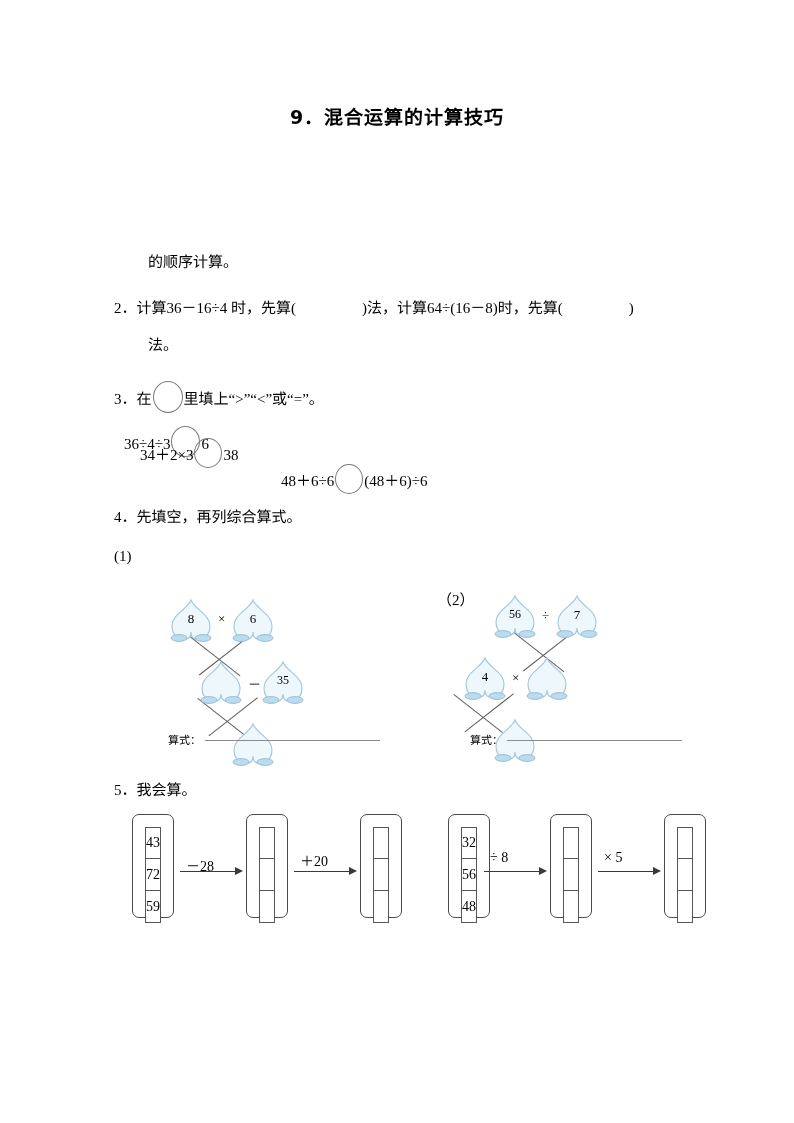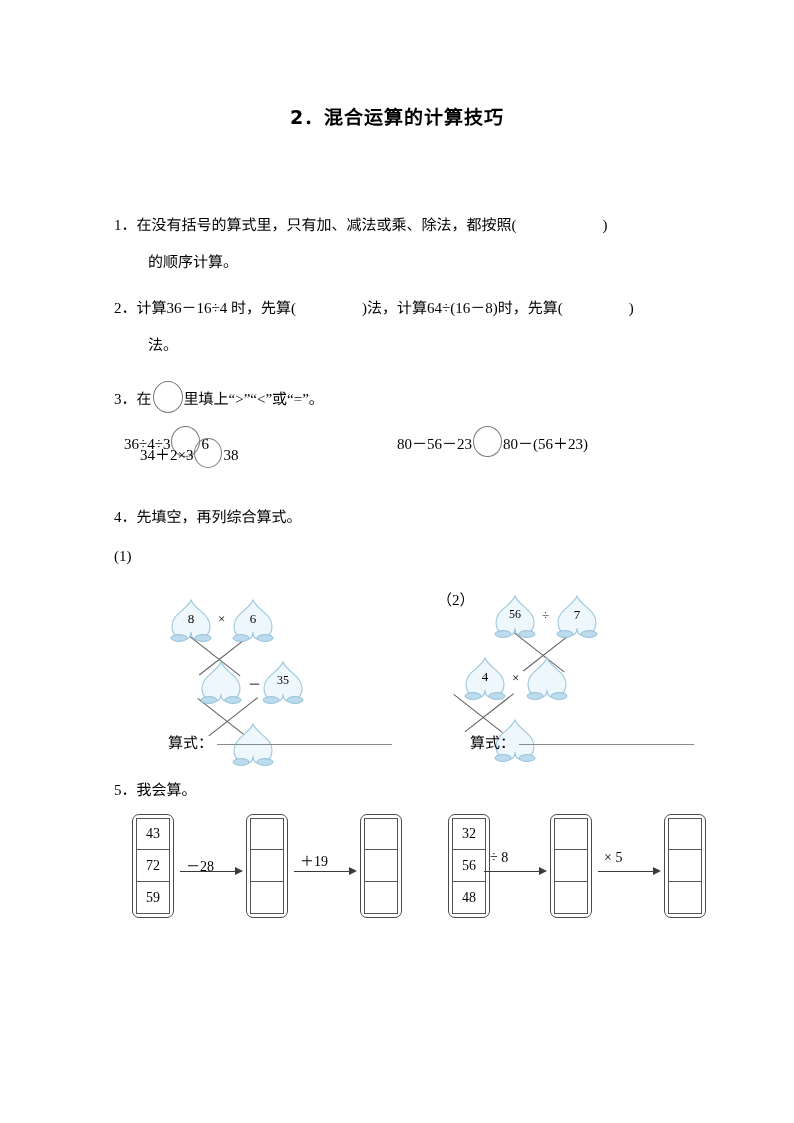--- a/index.html
+++ b/index.html
@@ -96,38 +96,38 @@
     z-index: 6;
   }
   .link-line {
     position: absolute;
     background: #5d5d5d;
     height: 1px;
     transform-origin: 0 0;
   }
   .suanshi {
     position: absolute;
-    font-size: 15px;
+    font-size: 11px;
     white-space: nowrap;
   }
   .suanshi .rule {
     display: inline-block;
     width: 175px;
     border-bottom: 1.6px solid #8a8a8a;
     vertical-align: 3px;
     margin-left: 4px;
   }
 
   
   .flow { position: absolute; }
   .stack {
     position: absolute;
     border: 1.2px solid #4a4a4a;
     border-radius: 7px;
-    padding: 3px;
+    padding: 12px;
     background: #fff;
     box-sizing: border-box;
     width: 42px;
     height: 104px;
   }
   .cell {
     height: 32px;
     border: 1.1px solid #555;
     box-sizing: border-box;
     display: flex;
@@ -154,49 +154,46 @@
     border-top: 4.5px solid transparent;
     border-bottom: 4.5px solid transparent;
     border-left: 8px solid #3a3a3a;
   }
 </style>
 </head>
 <body>
 
 <div class="page">
 
-  <div class="doc-title">2．混合运算的计算技巧</div>
-
-
-  <div class="q-line" style="left:114px; top:213px;">
-    <span>1．</span><span>在没有括号的算式里，只有加、减法或乘、除法，都按照(</span><span class="gap-wide"></span><span>)</span>
-  </div>
+  <div class="doc-title">9．混合运算的计算技巧</div>
+
+
   <div class="q-line" style="left:148px; top:250px;">的顺序计算。</div>
 
   <div class="q-line" style="left:114px; top:296px;">
     <span>2．</span><span>计算36－16÷4 时，先算(</span><span class="gap-med"></span><span>)法，计算64÷(16－8)时，先算(</span><span class="gap-med"></span><span>)</span>
   </div>
   <div class="q-line" style="left:148px; top:333px;">法。</div>
 
   <div class="q-line" style="left:114px; top:381px;">
     <span>3．</span><span>在</span><span class="circ"></span><span>里填上“&gt;”“&lt;”或“=”。</span>
   </div>
 
   <div class="q-line" style="left:124px; top:426px;">
     <span>36÷4÷3</span><span class="circ circ-inline"></span><span>6</span>
   </div>
 
-  <div class="q-line" style="left:397px; top:426px;">
-    <span>80－56－23</span><span class="circ circ-inline"></span><span>80－(56＋23)</span>
-  </div>
 
   <div class="q-line" style="left:140px; top:438px;">
     <span>34＋2×3</span><span class="circ circ-sm"></span><span>38</span>
   </div>
 
+  <div class="q-line" style="left:281px; top:464px;">
+    <span>48＋6÷6</span><span class="circ circ-sm"></span><span>(48＋6)÷6</span>
+  </div>
 
   <div class="q-line" style="left:114px; top:505px;">
     <span>4．</span><span>先填空，再列综合算式。</span>
   </div>
 
   <div class="q-line" style="left:114px; top:548px;">(1)</div>
 
   <div class="diagram-wrap" style="left:168px; top:598px; width:230px; height:130px;">
 
     <div class="link-line" style="left:22px; top:38px; width:64px; transform:rotate(38deg);"></div>
@@ -329,21 +326,21 @@
       <div class="arrow-head" style="left:103px; top:53px;"></div>
     </div>
 
     <div class="stack" style="left:114px; top:0px;">
       <div class="cell"></div>
       <div class="cell"></div>
       <div class="cell"></div>
     </div>
 
     <div class="arrow-group">
-      <div class="arrow-label" style="left:168px; top:36px;">＋19</div>
+      <div class="arrow-label" style="left:168px; top:36px;">＋20</div>
       <div class="arrow-line" style="left:162px; top:57px; width:56px;"></div>
       <div class="arrow-head" style="left:217px; top:53px;"></div>
     </div>
 
     <div class="stack" style="left:228px; top:0px;">
       <div class="cell"></div>
       <div class="cell"></div>
       <div class="cell"></div>
     </div>
   </div>

